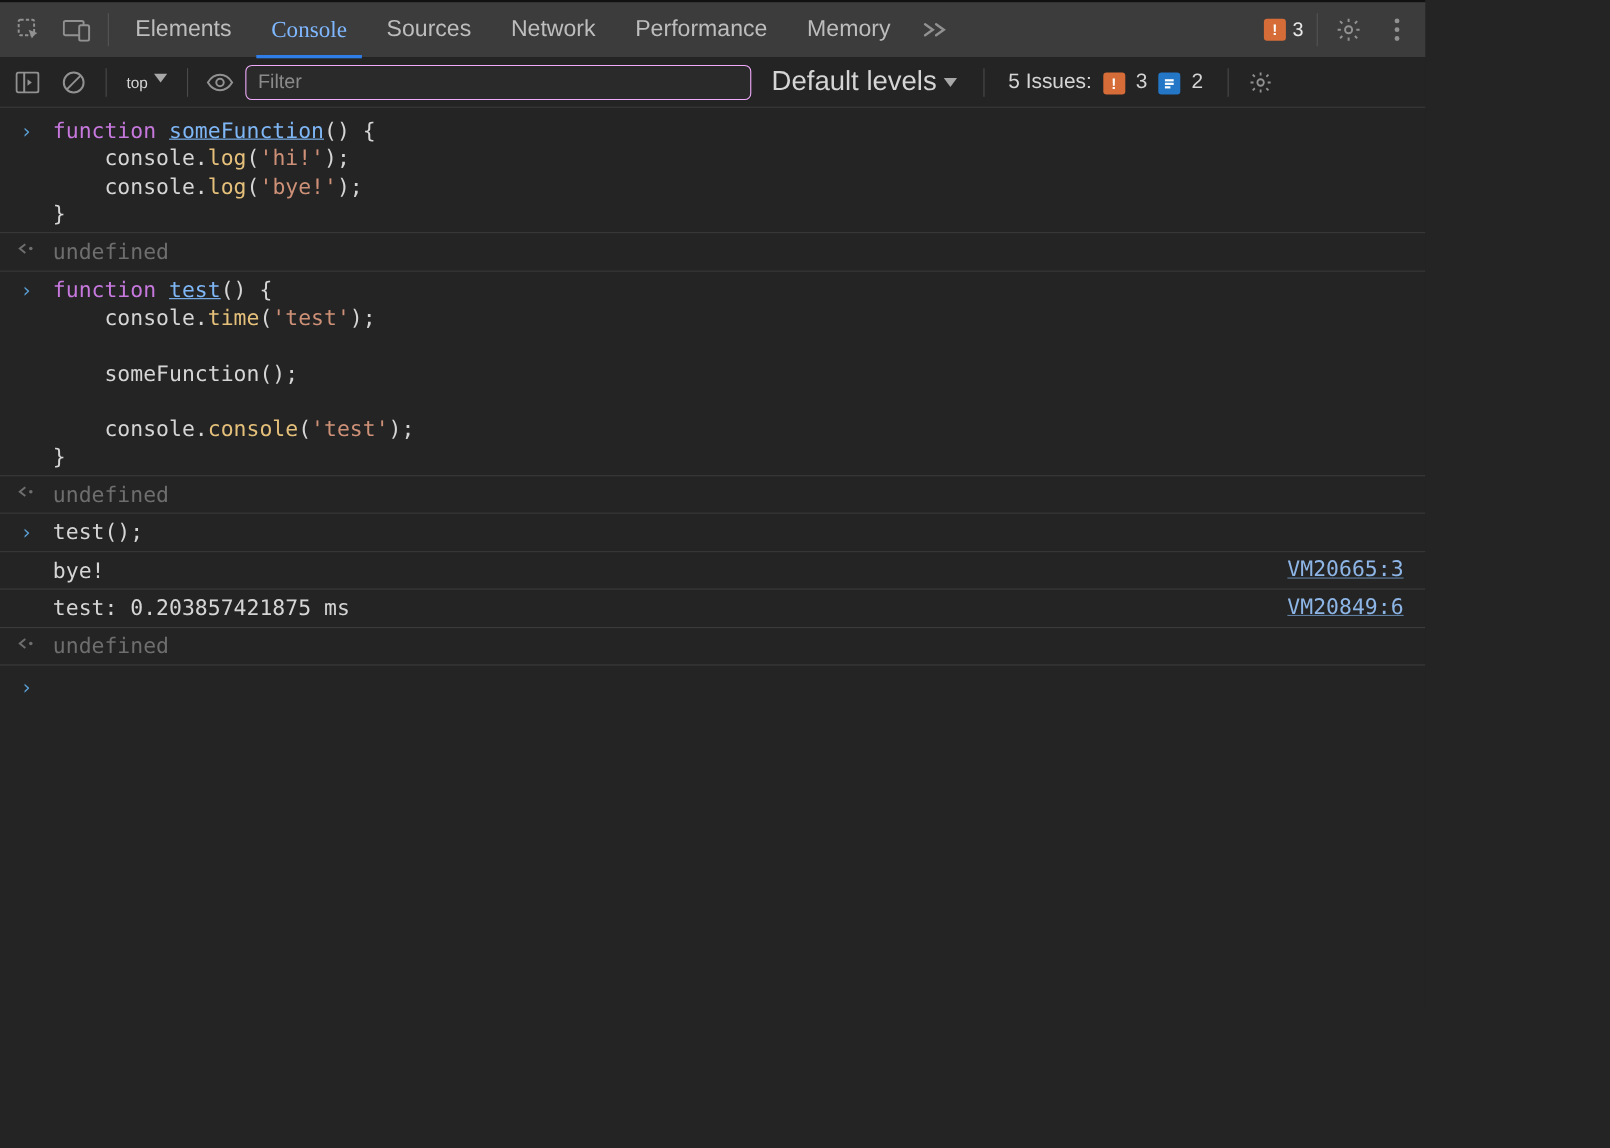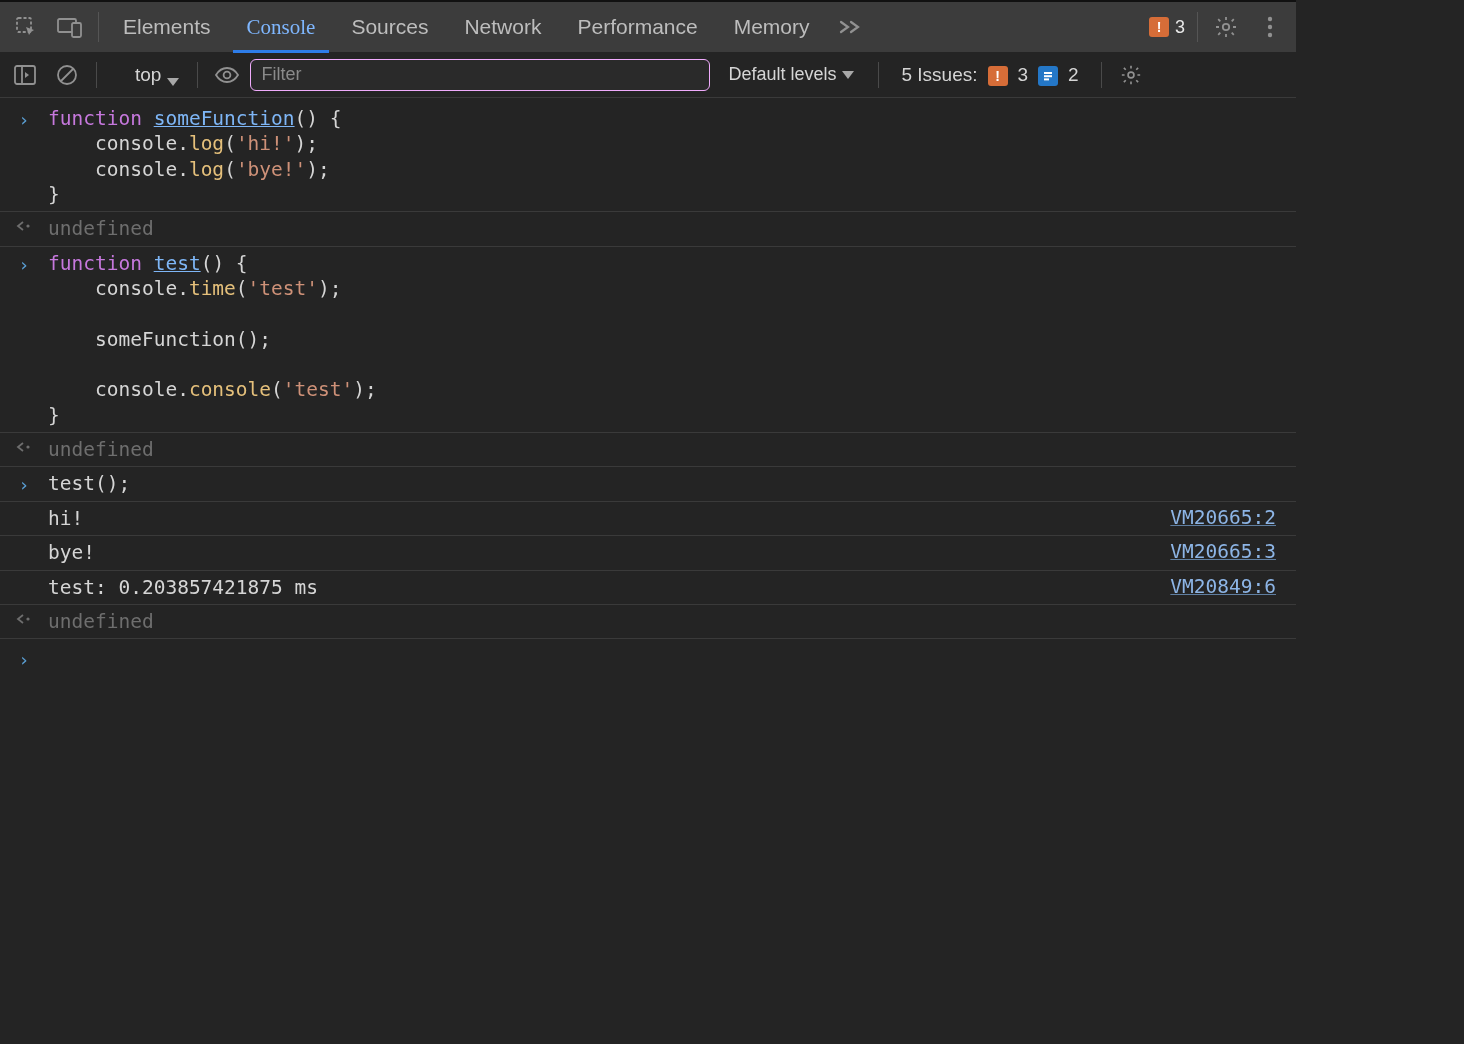--- a/index.html
+++ b/index.html
@@ -94,36 +94,36 @@
   }
   .toolbar .iconbtn {
     width: 38px; height: 38px;
     display:flex;align-items:center;justify-content:center;
     color: var(--text-muted); cursor:pointer;
   }
   .toolbar .vsep {
     width: 1px; height: 26px; background: #4a4a4a; margin: 0 6px;
   }
   .context-sel {
-    display:flex; align-items:flex-end; gap:6px; padding: 0 8px;
-    color: var(--text); cursor:pointer; font-size: 19px; margin-left: 20px;
+    display:flex; align-items:flex-start; gap:6px; padding: 0 8px;
+    color: var(--text); cursor:pointer; font-size: 14px;
   }
   .filter-input {
     flex: 0 0 460px;
     height: 32px;
     background: #2a2a2a;
     border: 1px solid #f0abfc; border-radius: 6px;
     padding: 0 10px;
     color: var(--text);
     font-size: 18px;
   }
   .filter-input::placeholder { color: #8a8a8a; }
   .levels-sel {
     display:flex; align-items:center; gap:6px; padding: 0 14px;
-    color: var(--text); cursor:pointer; font-size: 18px;
+    color: var(--text); cursor:pointer; font-size: 25px;
   }
   .issues {
     display:flex; align-items:flex-end; gap:10px; padding: 0 12px;
     color: var(--text); font-size: 19px; cursor:pointer;
   }
   
   .console {
     flex: 1; overflow-y: auto;
     padding: 4px 0;
   }
@@ -344,25 +344,20 @@
           </svg>
         </div>
         <div class="content"><span class="undef">undefined</span></div>
       </div>
       <div class="row">
         <div class="gutter">›</div>
         <div class="content"><span class="plain">test();</span></div>
       </div>
       <div class="row">
         <div class="gutter"></div>
-        <div class="content">hi!</div>
-        <span class="source-link">VM20665:2</span>
-      </div>
-      <div class="row">
-        <div class="gutter"></div>
         <div class="content">bye!</div>
         <span class="source-link">VM20665:3</span>
       </div>
       <div class="row">
         <div class="gutter"></div>
         <div class="content">test: 0.203857421875 ms</div>
         <span class="source-link">VM20849:6</span>
       </div>
       <div class="row">
         <div class="gutter ret">

